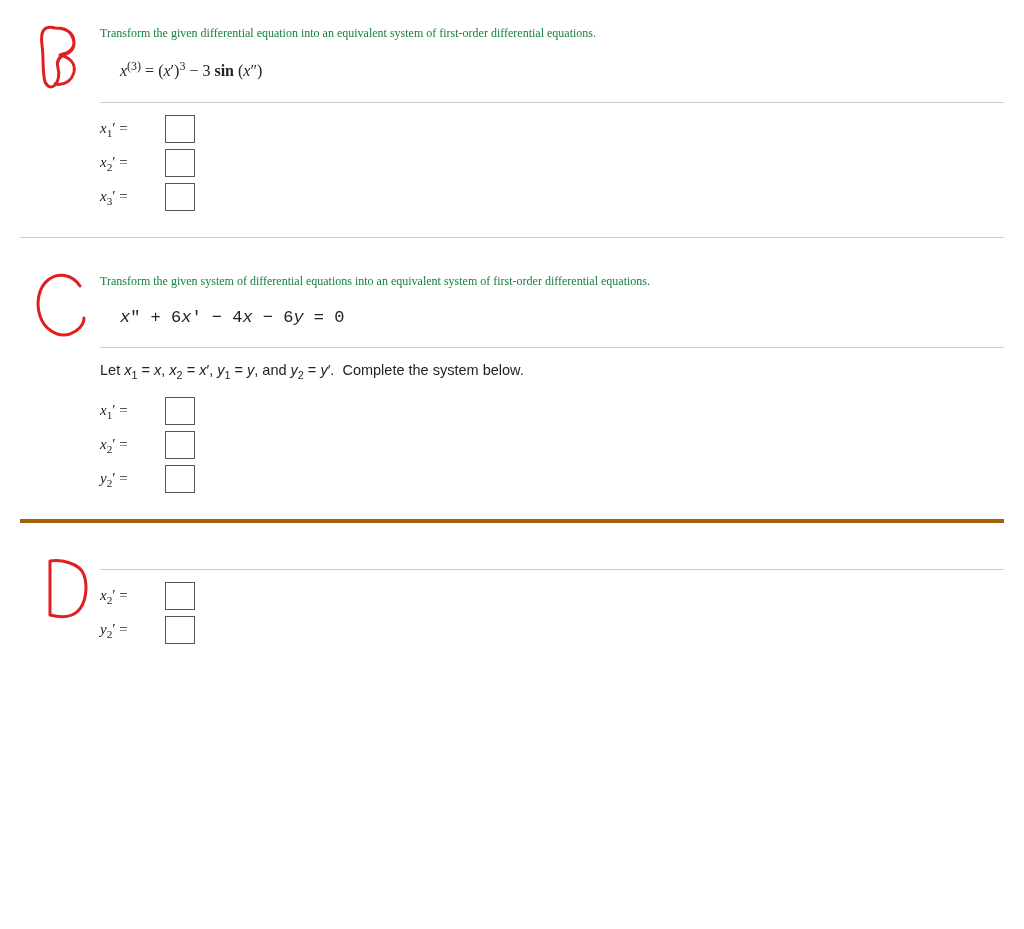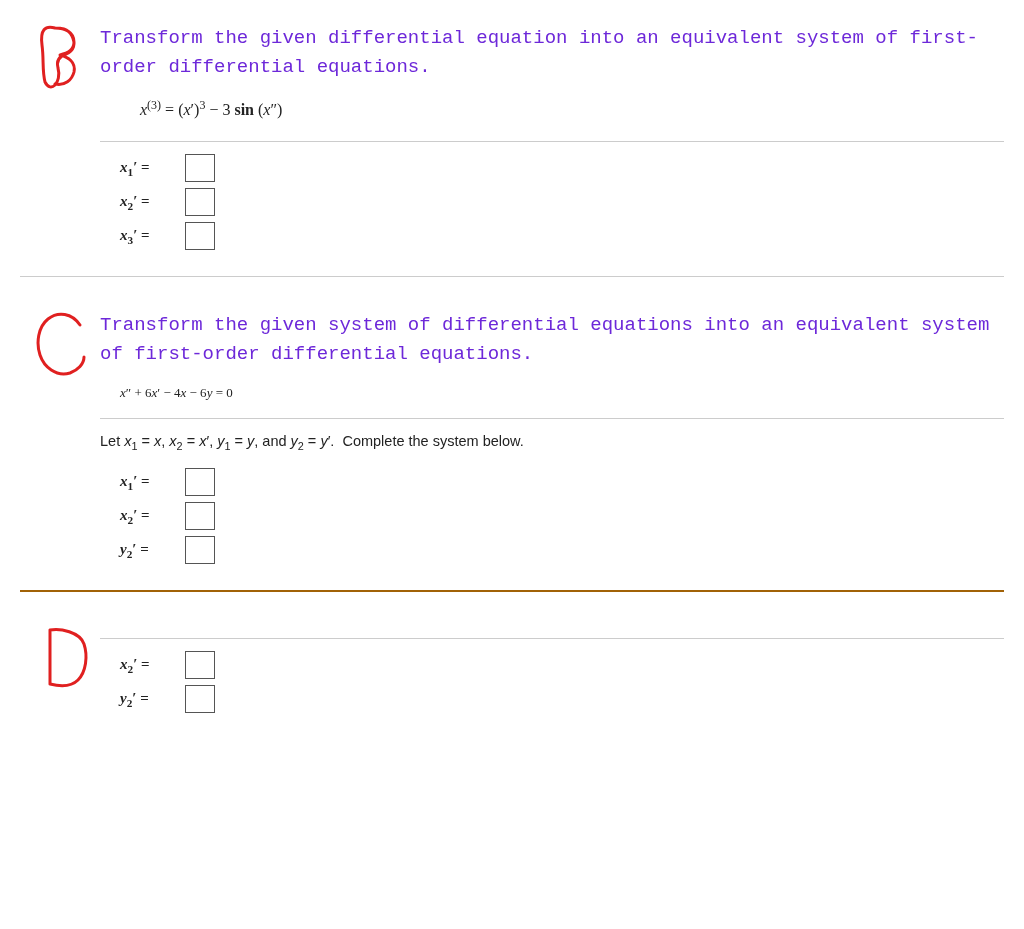--- a/index.html
+++ b/index.html
@@ -17,21 +17,21 @@
     }
 
     
     .section {
       display: flex;
       flex-direction: row;
       margin-bottom: 30px;
       padding-bottom: 20px;
     }
     .section-b { border-bottom: 1px solid #ccc; }
-    .section-c { border-bottom: 2px solid #a16207; }
+    .section-c { border-bottom: 4px solid #a16207; }
 
     
     .letter-label {
       flex: 0 0 80px;
       display: flex;
       align-items: flex-start;
       justify-content: center;
       padding-top: 0px;
     }
     .letter-svg {
@@ -40,32 +40,32 @@
     }
 
     
     .content {
       flex: 1;
       padding-top: 4px;
     }
 
     
     .instruction {
-      font-family: Liberation Mono, monospace;
-      font-size: 19px;
-      color: #6d28d9;
+      font-family: Liberation Serif, serif;
+      font-size: 12px;
+      color: #15803d;
       margin-bottom: 14px;
       line-height: 1.5;
     }
 
     
     .equation-display {
       font-family: 'Times New Roman', serif;
       font-size: 16px;
-      margin: 10px 0 16px 40px;
+      margin: 10px 0 16px 20px;
       line-height: 1.8;
     }
 
     
     .divider {
       border: none;
       border-top: 1px solid #ccc;
       margin: 12px 0;
     }
 
@@ -74,28 +74,26 @@
       font-family: Arial, sans-serif;
       font-size: 14.5px;
       margin-bottom: 14px;
       line-height: 1.5;
     }
 
     
     .system-block {
       margin: 4px 0 14px 20px;
       line-height: 1.7;
-      font-family: Liberation Serif, serif;
-      font-size: 13px;
+      font-family: Liberation Mono, monospace;
+      font-size: 17px;
     }
 
     
     .input-rows {
-      margin-left: 20px;
-      font-weight: bold;
     }
     .input-row {
       display: flex;
       align-items: center;
       margin-bottom: 6px;
       font-family: 'Times New Roman', serif;
       font-size: 15px;
       line-height: 1.6;
     }
     .input-label {

